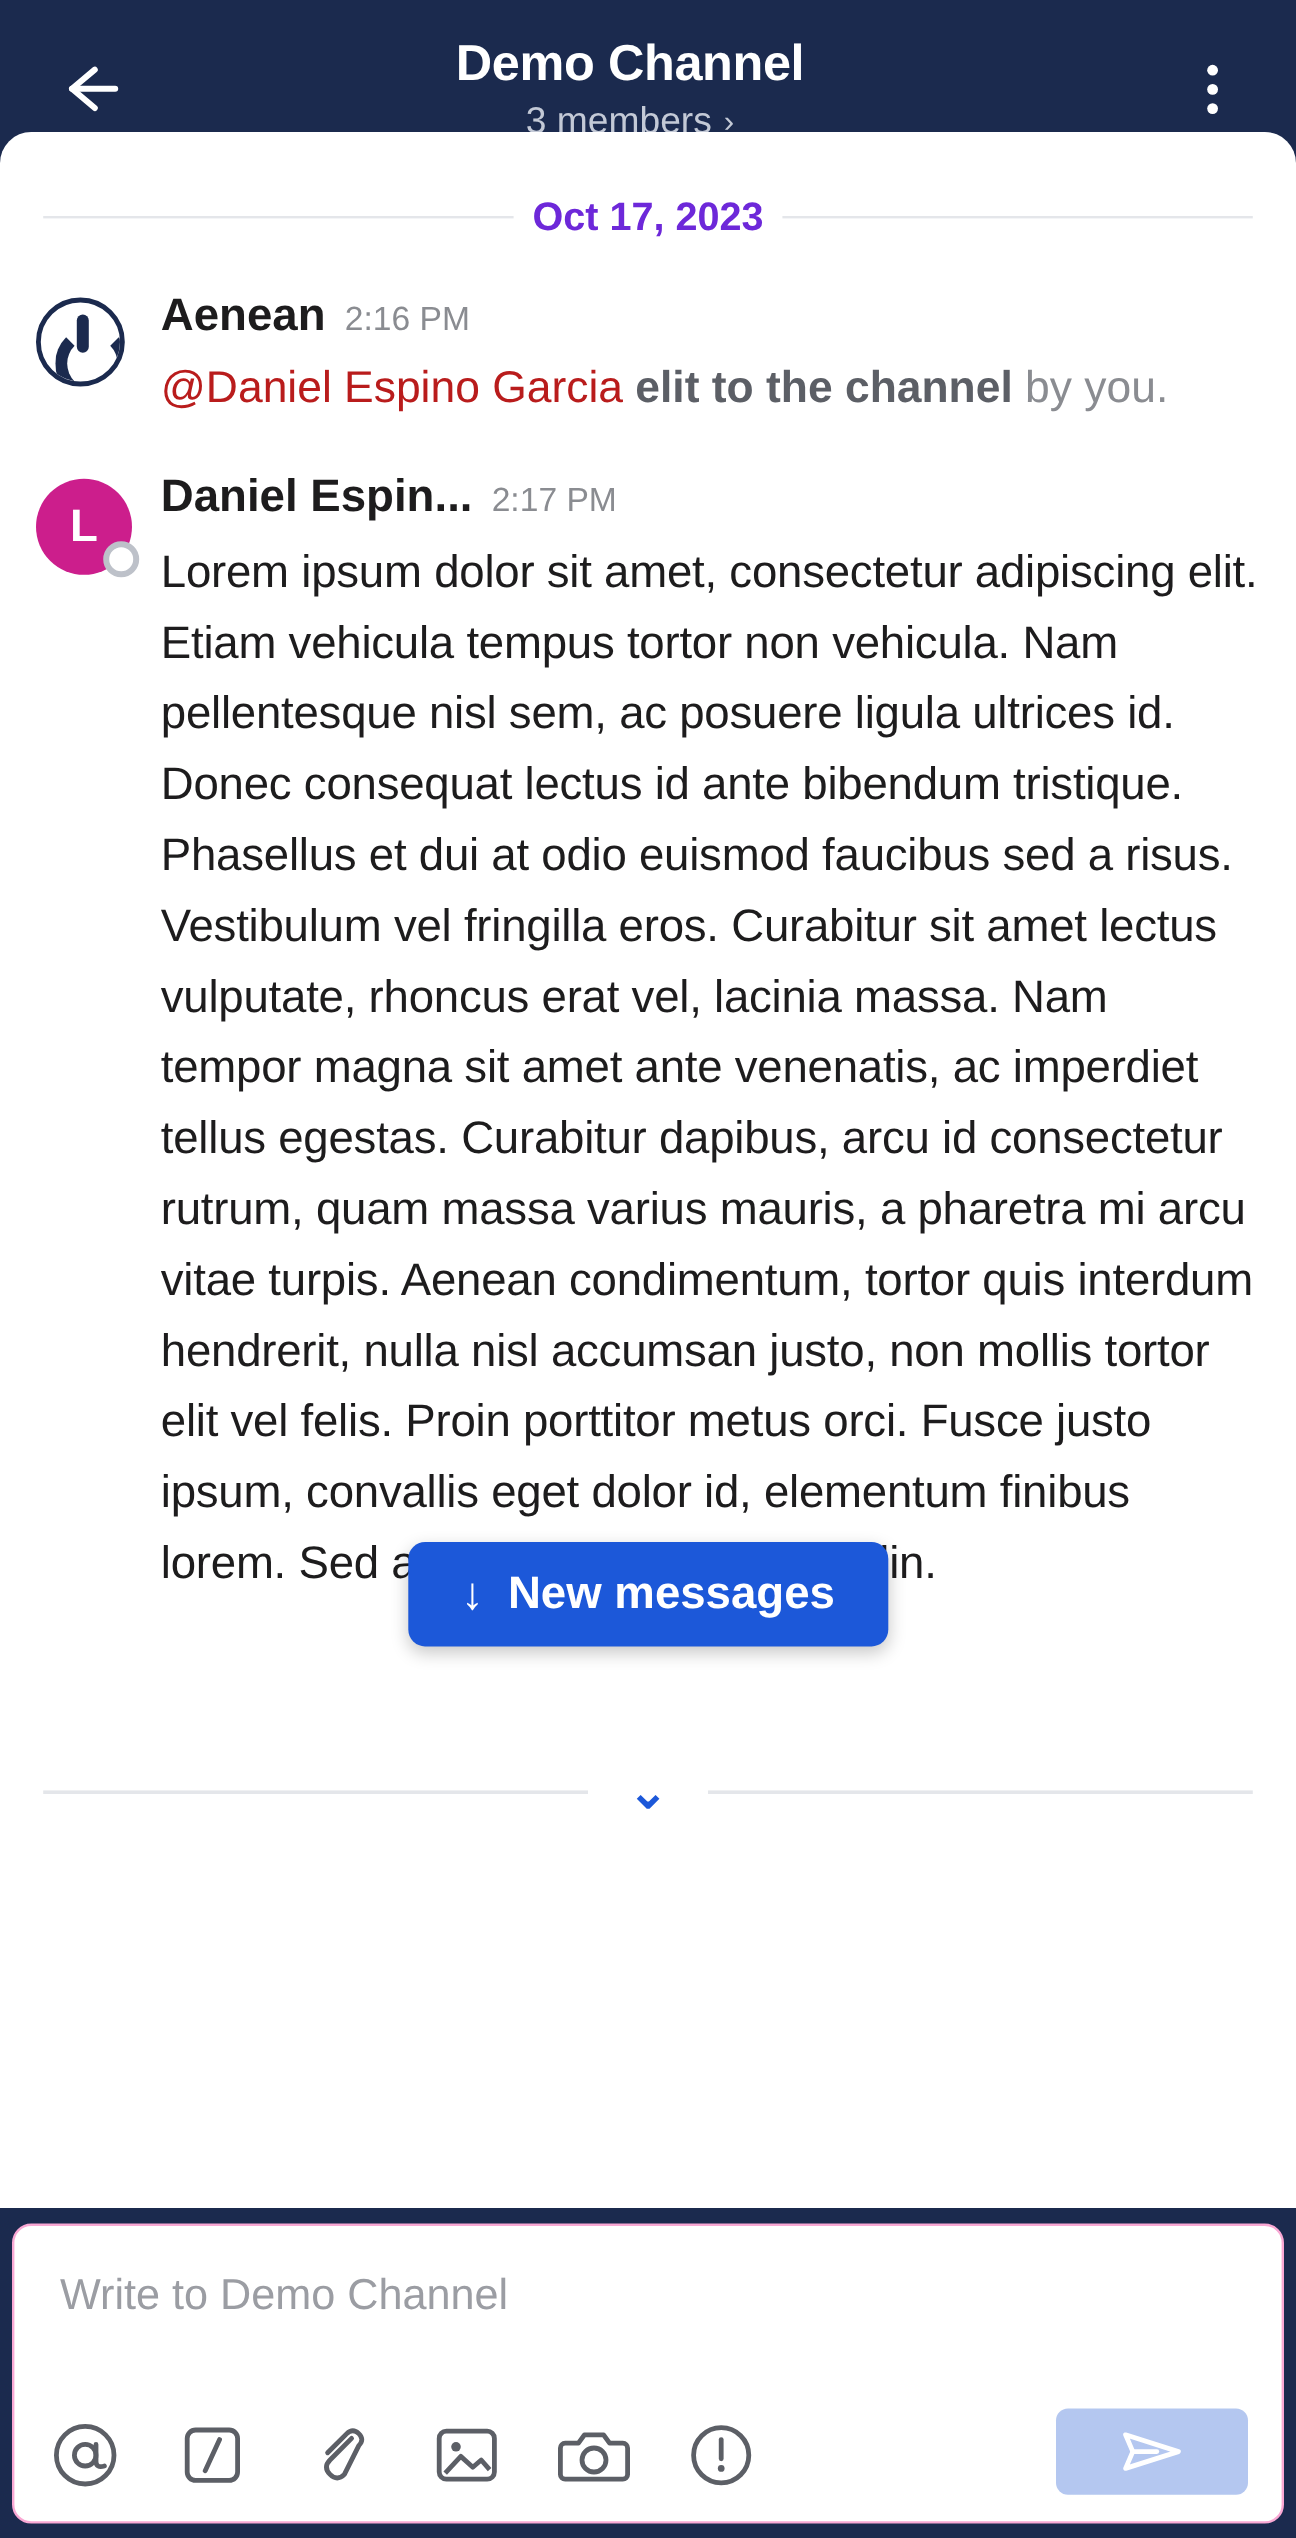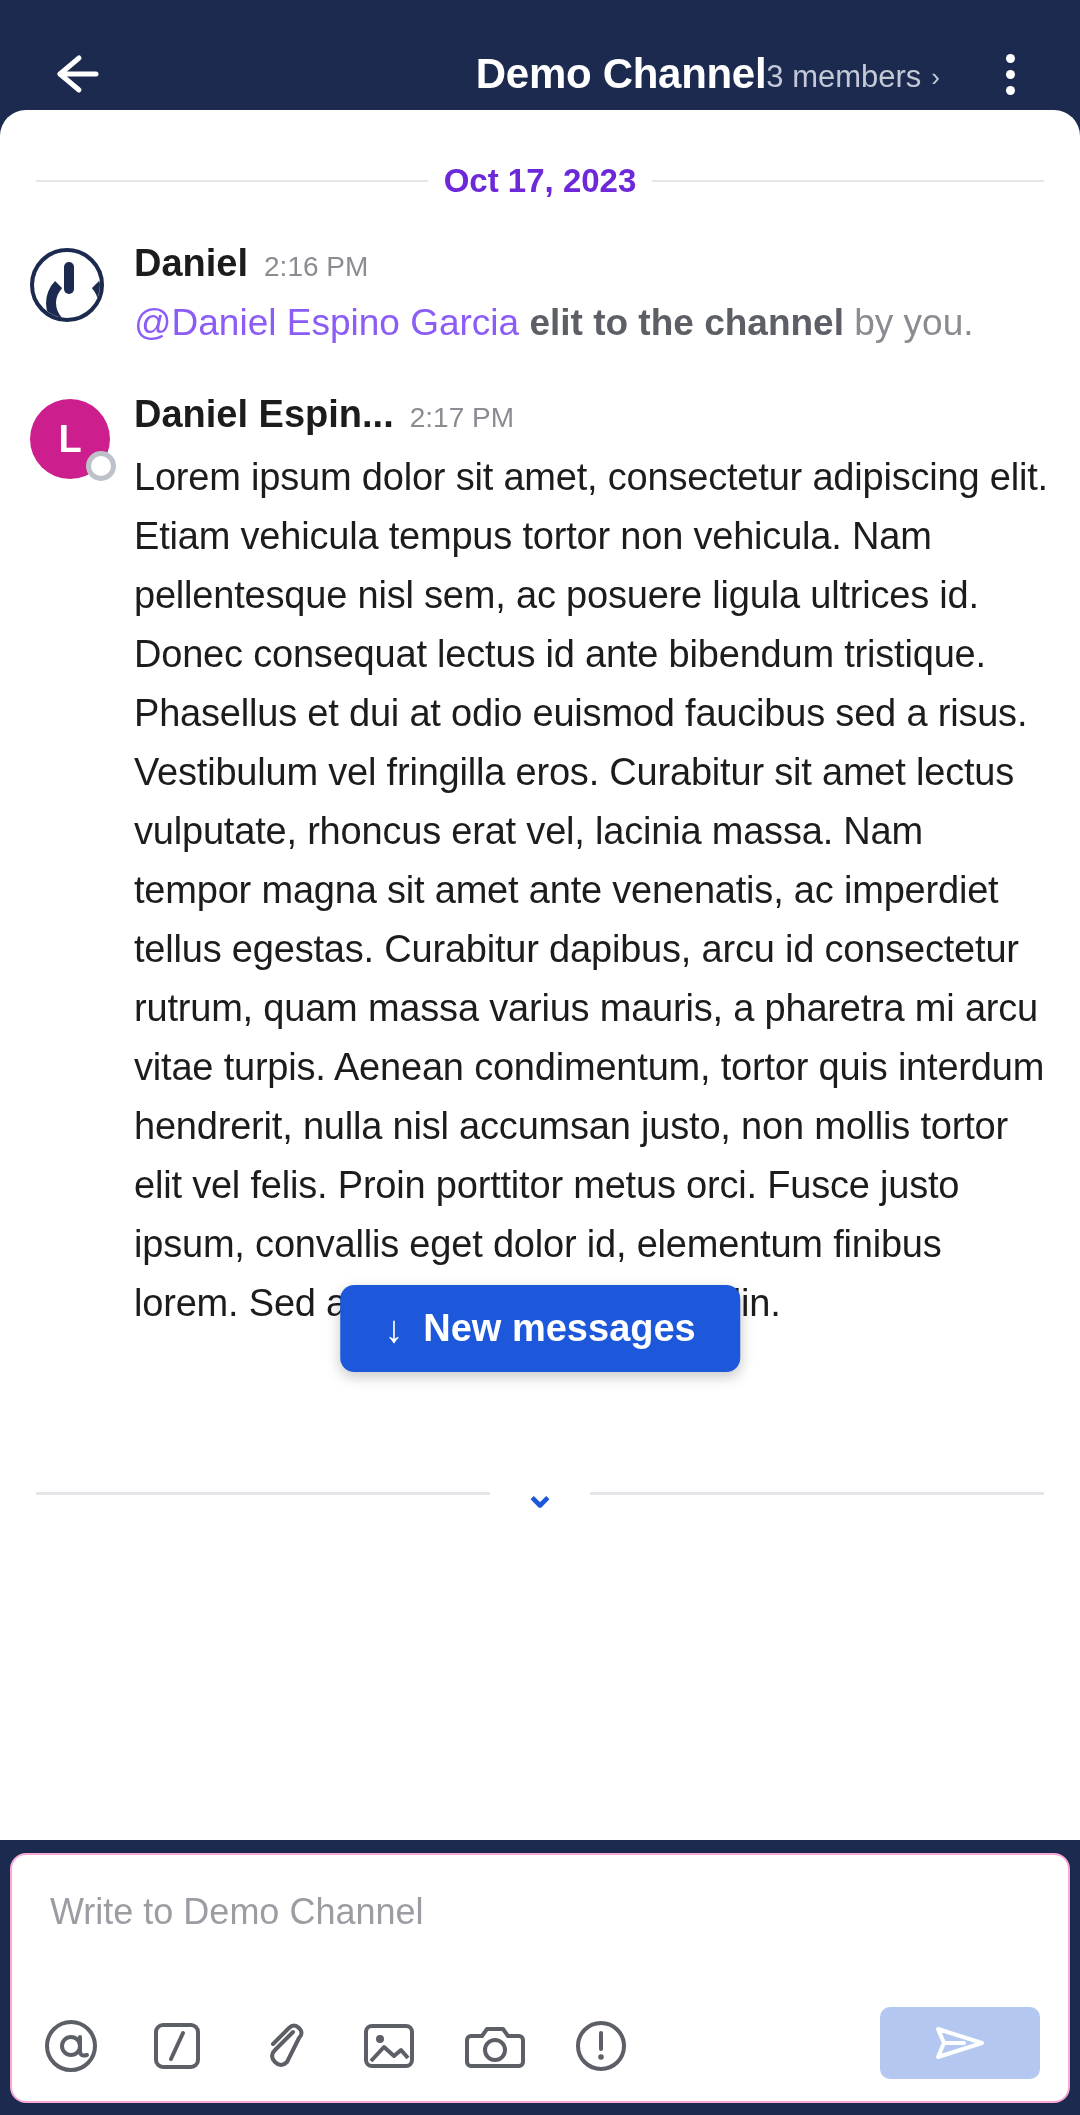--- a/index.html
+++ b/index.html
@@ -35,21 +35,21 @@
     align-items: center;
     justify-content: center;
   }
   .back-arrow {
     width: 52px; height: 52px;
     position: relative;
   }
   .header-center {
     flex: 1;
     display: flex;
-    flex-direction: row;
+    flex-direction: column;
     align-items: center;
     justify-content: flex-end;
     margin-left: -40px;
   }
   .channel-title {
     color: #ffffff;
     font-size: 42px;
     font-weight: bold;
     line-height: 48px;
     letter-spacing: -0.3px;
@@ -186,21 +186,21 @@
   .time {
     font-size: 28px;
     color: #8a8c91;
   }
   .system-text {
     margin-top: 10px;
     font-size: 37px;
     line-height: 56px;
     color: #8a8c91;
   }
-  .system-text .mention { color: #8b5cf6; }
+  .system-text .mention { color: #b91c1c; }
   .system-text .strong { color: #5c5f66; font-weight: bold; }
   .msg-text {
     margin-top: 12px;
     font-size: 38px;
     line-height: 59px;
     color: #1d1c1d;
     letter-spacing: -0.2px;
   }
   .msg-fade {
     position: absolute;
@@ -326,21 +326,21 @@
       <span class="date-label">Oct 17, 2023</span>
       <span class="line"></span>
     </div>
 
     <div class="post">
       <div class="avatar-col">
         <div class="system-avatar"></div>
       </div>
       <div class="post-body">
         <div class="post-head">
-          <span class="author">Daniel</span>
+          <span class="author">Aenean</span>
           <span class="time">2:16 PM</span>
         </div>
         <div class="system-text"><span class="mention">@Daniel Espino Garcia</span><span class="strong"> elit to the channel</span><span> by you.</span></div>
       </div>
     </div>
 
     <div class="post">
       <div class="avatar-col">
         <div class="user-avatar">L</div>
         <div class="status-dot"></div>

